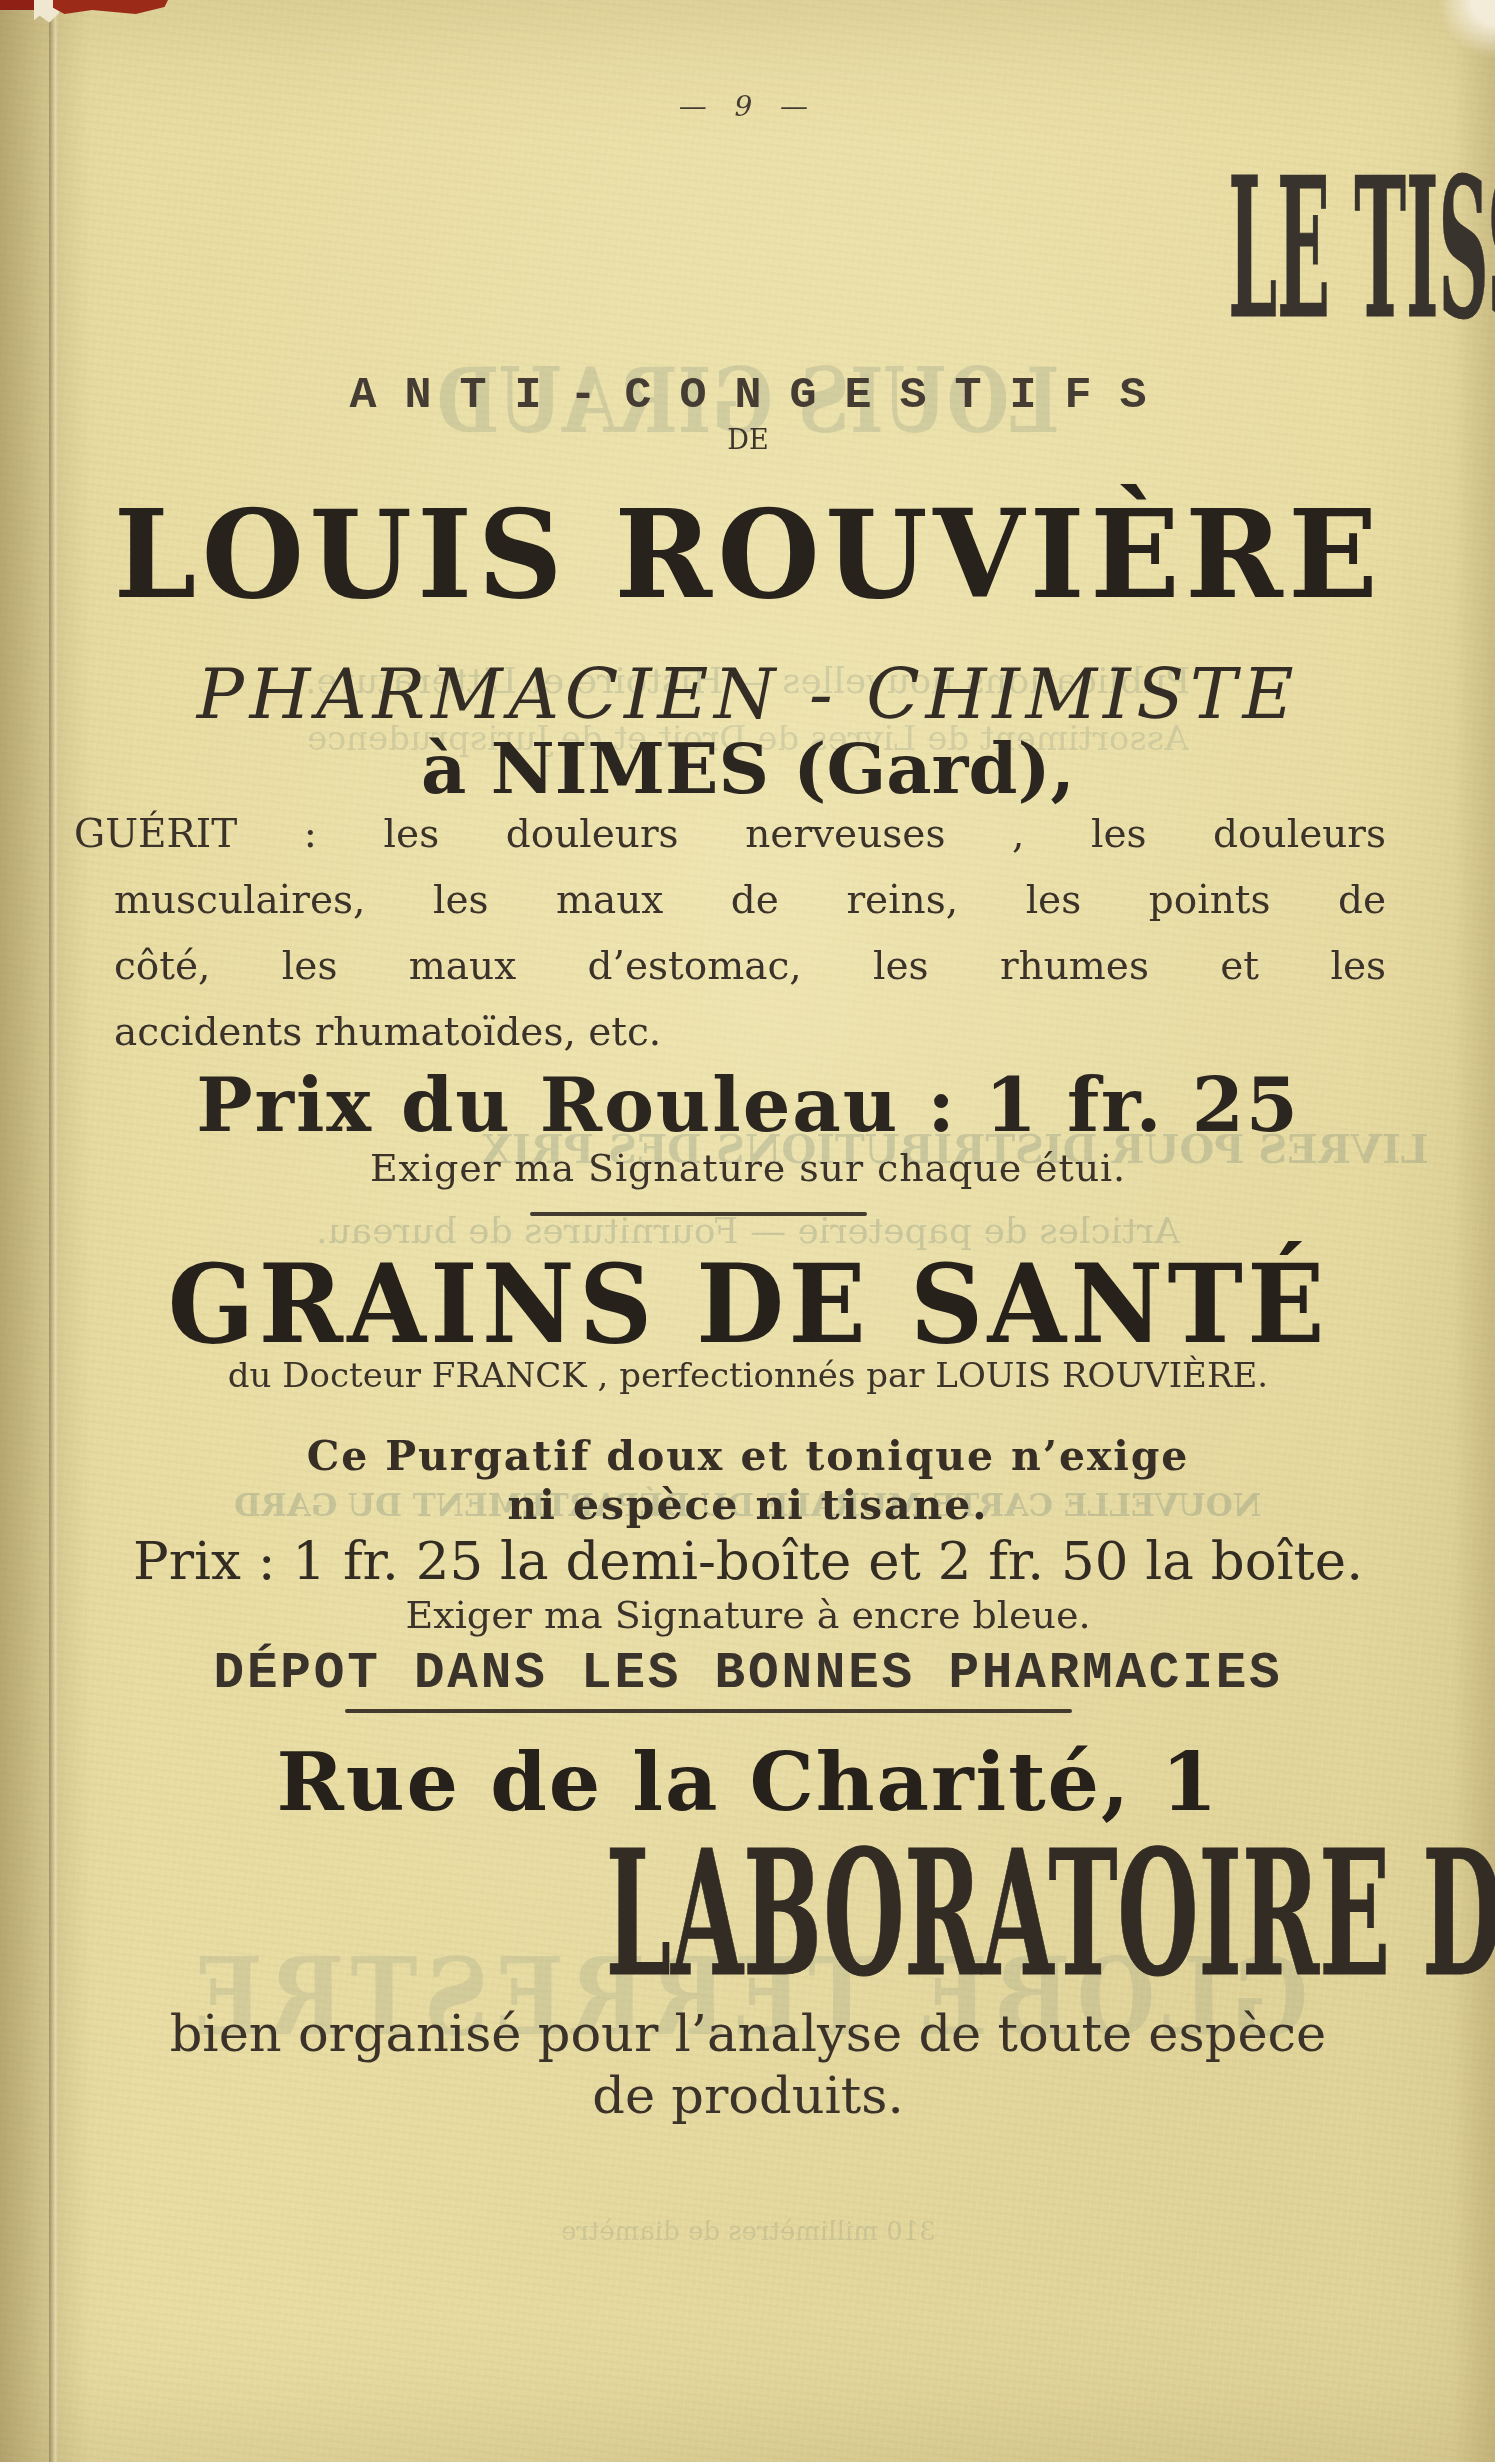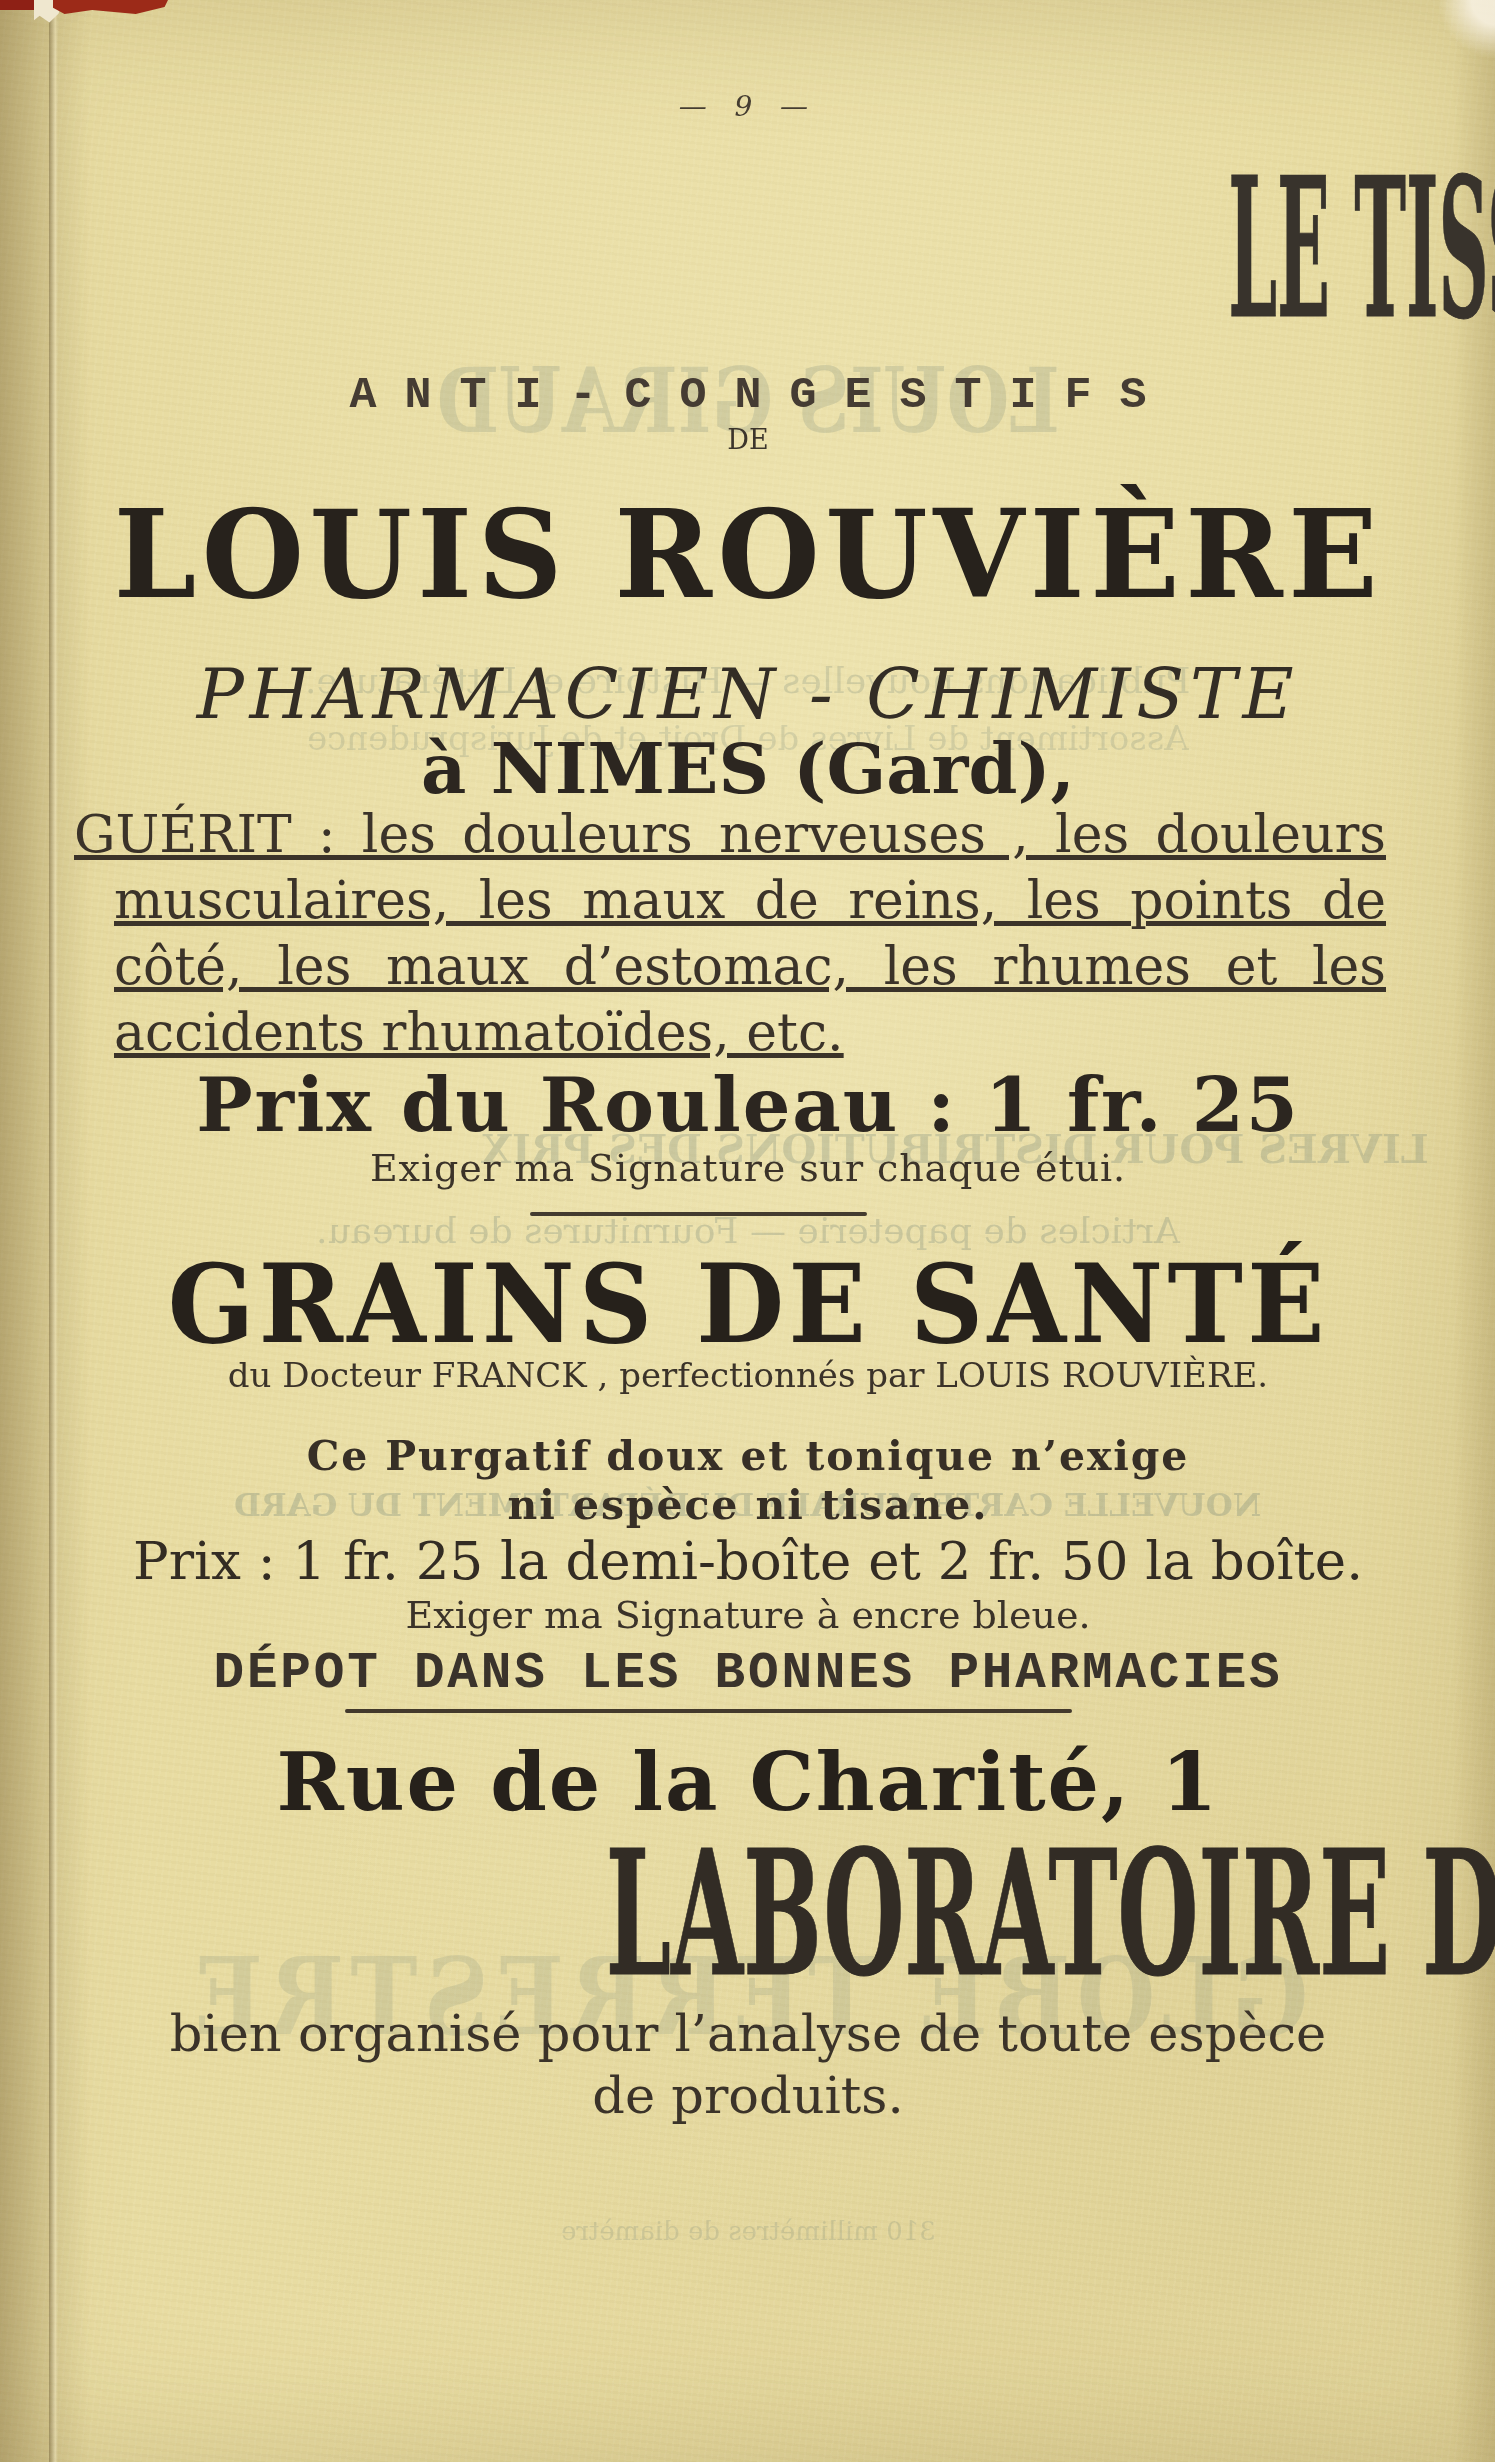--- a/index.html
+++ b/index.html
@@ -41,21 +41,21 @@
   .title1{top:138px;font-size:193px;font-weight:bold;line-height:1.15;color:#38332c;
     -webkit-text-stroke:0.9px #38332c;}
   .title1 .squeeze{transform:scaleX(0.36);transform-origin:50% 0;}
   .anti{top:370px;font-family:"Liberation Mono",monospace;font-weight:bold;font-size:45px;
     letter-spacing:28px;text-indent:28px;color:#453c33;}
   .de{top:424px;font-size:27px;font-weight:normal;color:#3c352c;}
   .rouviere{top:483px;font-size:121px;font-weight:bold;letter-spacing:5.7px;color:#27221c;}
   .rouviere .squeeze{transform:scaleX(0.97);transform-origin:50% 0;}
   .pharma{top:653px;font-size:70px;font-style:italic;letter-spacing:5.7px;color:#332d25;}
   .nimes{top:727px;font-size:70px;font-weight:bold;color:#2c2620;}
-  .cures{position:absolute;left:74px;top:801px;width:1312px;font-size:52px;line-height:66px;color:#3b3329;text-decoration:underline;}
+  .cures{position:absolute;left:74px;top:801px;width:1312px;font-size:39px;line-height:66px;color:#3b3329;}
   .cures .l{text-align:justify;text-align-last:justify;}
   .cures .l2,.cures .l3{padding-left:40px;}
   .cures .l4{text-align:left;text-align-last:left;padding-left:40px;}
   .prix1{top:1061px;font-size:75px;font-weight:bold;letter-spacing:1.9px;color:#2c2620;}
   .exiger1{top:1146px;font-size:38px;color:#3b3329;letter-spacing:0.9px;}
   .rule-small{position:absolute;left:530px;top:1212px;width:337px;height:3.8px;background:#433b2f;border-radius:1.9px;}
   .grains{top:1240px;font-size:109px;font-weight:bold;letter-spacing:4.7px;color:#26211b;}
   .grains .squeeze{transform:scaleX(0.93);transform-origin:50% 0;}
   .franck{top:1355px;font-size:34px;color:#3b3329;}
   .purgatif{top:1432px;font-size:41px;font-weight:bold;letter-spacing:1.9px;line-height:49px;color:#372f26;}

